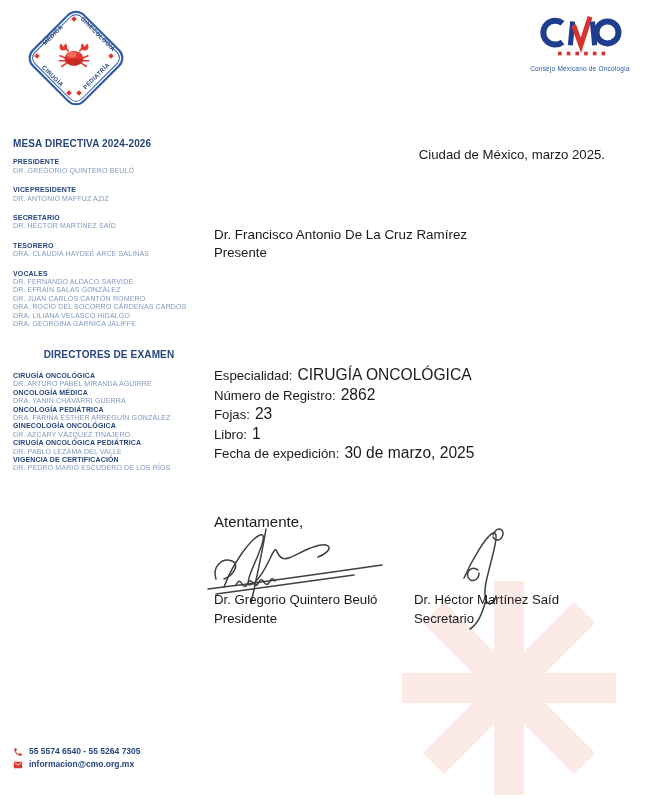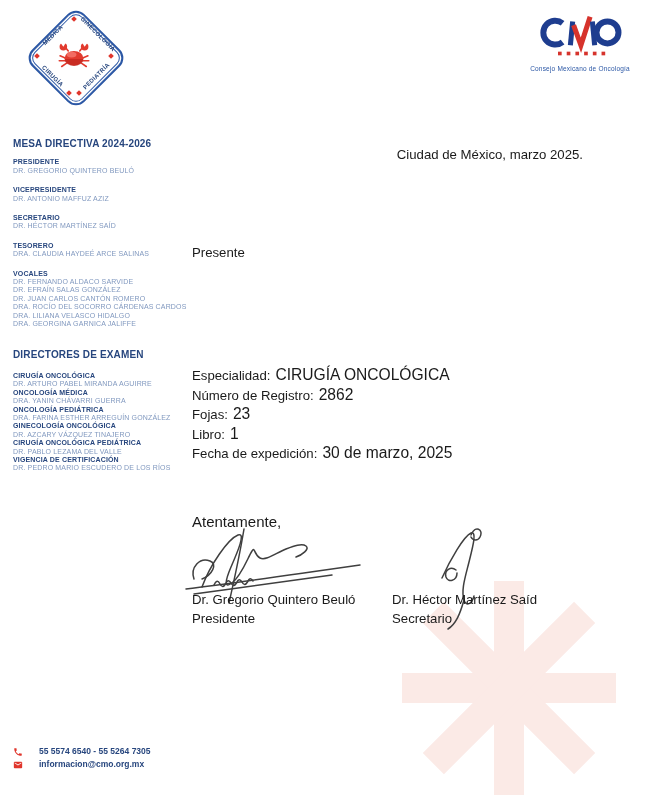--- a/index.html
+++ b/index.html
@@ -31,41 +31,41 @@
   
   .cmo{position:absolute;left:528px;top:14px;width:104px;text-align:center;z-index:2;}
   .cmo-sub{font-size:6.5px;color:#2b57a5;margin-top:1px;letter-spacing:.2px;}
   
   .sidebar{position:absolute;left:13px;top:140px;width:192px;z-index:2;
     font-size:7px;line-height:8.4px;letter-spacing:.15px;}
   .sb-title{font-size:10px;font-weight:bold;color:#27467e;margin-bottom:10px;}
   .sb-group{margin-bottom:11px;}
   .sb-role{font-weight:bold;color:#27467e;}
   .sb-name{color:#8098bf;}
-  .sb-dir-title{margin-top:22px;margin-bottom:13px;}
-  
-  .main{position:absolute;left:192px;top:0;width:391px;height:812px;z-index:2;}
+  .sb-dir-title{margin-top:22px;margin-bottom:13px;text-align:center;}
+  
+  .main{position:absolute;left:214px;top:0;width:391px;height:812px;z-index:2;}
   .dateline{position:absolute;top:147px;right:0;font-size:13.2px;}
   .recipient{position:absolute;top:227px;left:0;font-size:13.4px;}
   .presente{position:absolute;top:245px;left:0;font-size:13.2px;}
   .body-par{position:absolute;top:300px;left:0;width:391px;font-size:13.2px;
     line-height:17.3px;text-align:justify;}
   .fields{position:absolute;top:366px;left:0;}
   .field{height:19.6px;white-space:nowrap;}
   .field .label{font-size:13.2px;}
   .field .value{font-size:15.6px;margin-left:5px;}
   .closing{position:absolute;top:513px;left:0;font-size:15px;}
   .sig-left{position:absolute;left:-8px;top:527px;}
   .sig-right{position:absolute;left:238px;top:528px;}
   .sig-names{position:absolute;top:590px;left:0;display:flex;font-size:13.2px;line-height:19px;}
   .sig-col{width:200px;}
   
   .footer{position:absolute;left:13px;top:745px;z-index:2;
     font-size:8.5px;line-height:13px;font-weight:bold;color:#27467e;}
-  .f-row{display:flex;gap:16px;align-items:center;}
+  .f-row{display:flex;gap:6px;align-items:center;}
   .f-icon{flex:0 0 auto;margin-top:1.5px;}
 </style>
 </head>
 <body>
 
 <div class="page">
 
   <div class="watermark">
     <div class="wm-bar wm-0"></div>
     <div class="wm-bar wm-45"></div>
@@ -166,20 +166,21 @@
       <div class="sb-name">DR. AZCARY VÁZQUEZ TINAJERO</div>
       <div class="sb-role">CIRUGÍA ONCOLÓGICA PEDIÁTRICA</div>
       <div class="sb-name">DR. PABLO LEZAMA DEL VALLE</div>
       <div class="sb-role">VIGENCIA DE CERTIFICACIÓN</div>
       <div class="sb-name">DR. PEDRO MARIO ESCUDERO DE LOS RÍOS</div>
     </div>
   </aside>
 
   <main class="main">
     <div class="dateline">Ciudad de México, marzo 2025.</div>
+    <div class="recipient">Dr. Francisco Antonio De La Cruz Ramírez</div>
     <div class="presente">Presente</div>
 
     <div class="fields">
       <div class="field">
         <span class="label">Especialidad:</span><span class="value">CIRUGÍA ONCOLÓGICA</span>
       </div>
       <div class="field">
         <span class="label">Número de Registro:</span><span class="value">2862</span>
       </div>
       <div class="field">

